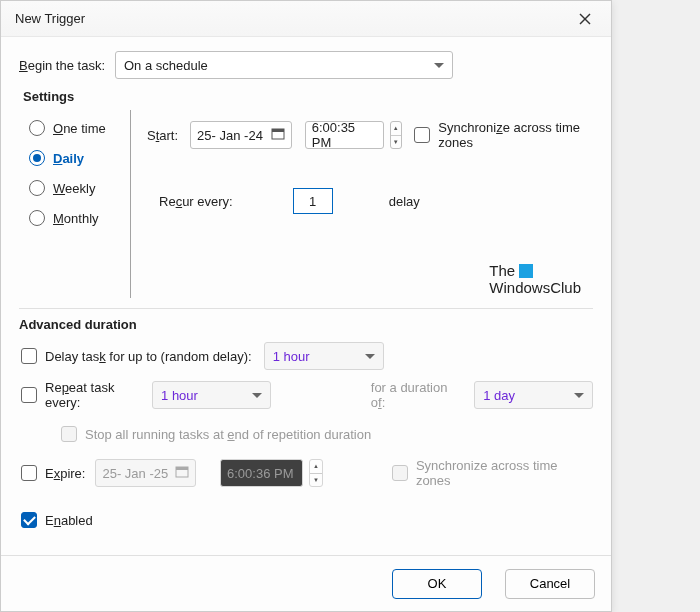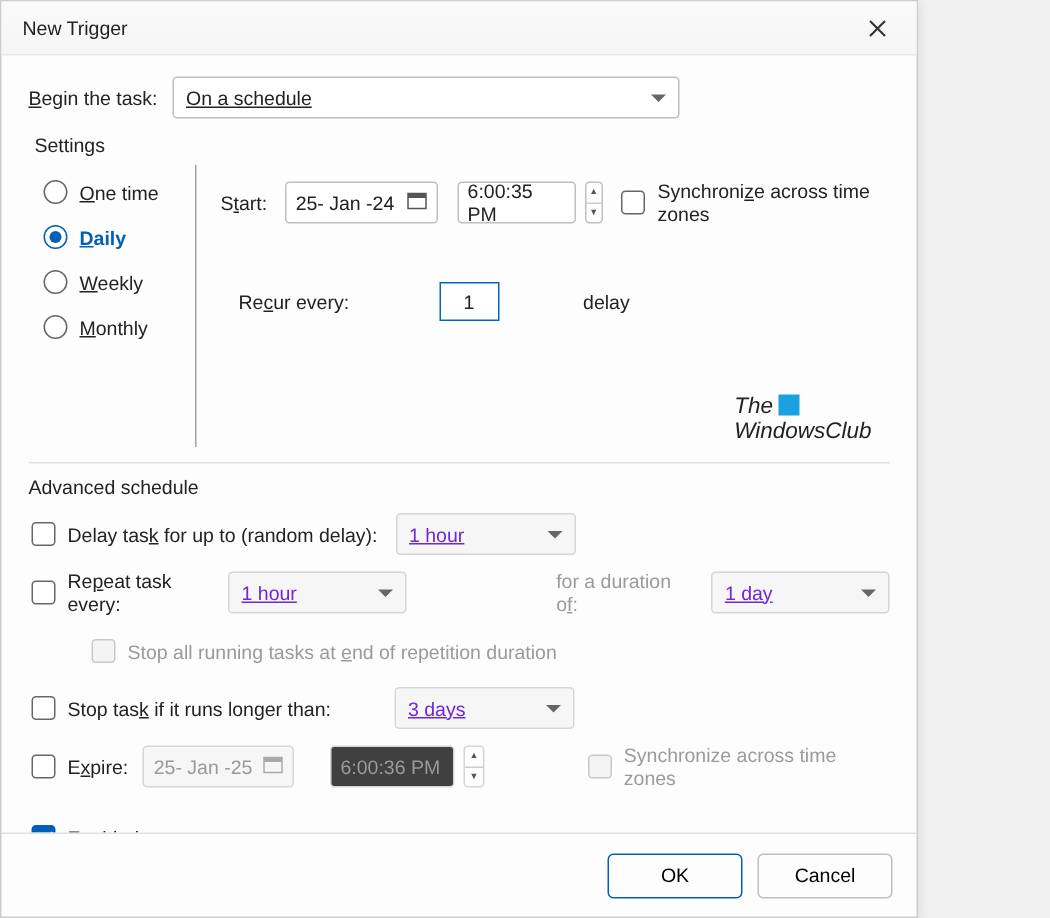--- a/index.html
+++ b/index.html
@@ -26,31 +26,31 @@
   }
   .content { flex: 1; padding: 14px 18px 0 18px; font-size: 13px; color: #222; overflow: hidden; }
 
   .row { display: flex; align-items: center; margin-bottom: 10px; }
   .begin-label { margin-right: 10px; }
   .underline { text-decoration: underline; }
 
   .combo {
     height: 28px; border: 1px solid #bfbfbf; border-radius: 3px;
     background: #fff; display: flex; align-items: center; padding: 0 8px;
-    position: relative; cursor: pointer; text-decoration: underline;
+    position: relative; cursor: pointer;
   }
   .combo.wide { width: 338px; }
   .combo .caret {
     margin-left: auto; width: 0; height: 0;
     border-left: 5px solid transparent;
     border-right: 5px solid transparent;
     border-top: 5px solid #666;
   }
 
-  .section-label { margin: 4px 0 6px 4px; }
+  .section-label { margin: 4px 0 6px 4px; font-weight: bold; }
 
   .settings-area { display: flex; min-height: 188px; }
   .freq-col {
     width: 112px; padding: 10px 0 0 10px;
     border-right: 1px solid #a3a3a3;
   }
   .radio-row { display: flex; align-items: center; margin-bottom: 14px; cursor: pointer; }
   .radio {
     width: 16px; height: 16px; border-radius: 50%;
     border: 1.5px solid #666; margin-right: 8px;
@@ -98,36 +98,36 @@
 
   .recur-row { margin-top: 38px; padding-left: 12px; gap: 48px; }
   .recur-input {
     width: 40px; height: 26px; border: 1px solid #0067c0;
     text-align: center; margin: 0 8px 0 12px; background: #fff;
     display: inline-flex; align-items: center; justify-content: center;
   }
 
   .watermark {
     position: absolute; right: 12px; bottom: 2px;
-    font-size: 15px; color: #222; line-height: 1.1; font-style: italic;
+    font-size: 15px; color: #222; line-height: 1.1;
   }
   .watermark .sq { display: inline-block; width: 14px; height: 14px; background: #1ba1e2; vertical-align: -2px; margin-left: 4px; }
 
   hr.sep { border: none; border-top: 1px solid #e0e0e0; margin: 10px 0 8px; }
 
   .adv-row { display: flex; align-items: center; margin: 10px 0 10px 2px; min-height: 28px; }
   .combo.small { width: 120px; height: 28px; background: #f6f6f6; }
   .combo.disabled { color: #6d28d9; background: #f6f6f6; border-color: #d6d6d6; }
   .disabled-text { color: #9a9a9a; }
   .indented { margin-left: 42px; }
 
   .footer {
     height: 56px; border-top: 1px solid #e0e0e0;
     display: flex; align-items: center; justify-content: flex-end;
-    padding: 0 16px; gap: 10px;
+    padding: 0 16px; gap: 23px;
   }
   .btn {
     width: 90px; height: 30px;
     border: 1px solid #bfbfbf; border-radius: 4px;
     background: #fdfdfd;
     display: flex; align-items: center; justify-content: center;
     cursor: pointer; font-size: 13px;
   }
   .btn.primary { border-color: #005fb8; border-width: 1.5px; }
 </style>
@@ -215,21 +215,21 @@
 
         <div class="watermark">
           <span>The</span><span class="sq"></span><br>
           <span>WindowsClub</span>
         </div>
       </div>
     </div>
 
     <hr class="sep">
 
-    <div class="section-label" style="margin-left:0">Advanced schedule</div>
+    <div class="section-label" style="margin-left:0">Advanced duration</div>
 
     <div class="adv-row">
       <div class="checkbox"></div>
       <span style="margin-right:12px">Delay tas<span class="underline">k</span> for up to (random delay):</span>
       <div class="combo small disabled">
         <span>1 hour</span>
         <div class="caret"></div>
       </div>
     </div>
 
@@ -245,28 +245,20 @@
         <span>1 day</span>
         <div class="caret"></div>
       </div>
     </div>
 
     <div class="adv-row indented">
       <div class="checkbox disabled"></div>
       <span class="disabled-text">Stop all running tasks at <span class="underline">e</span>nd of repetition duration</span>
     </div>
 
-    <div class="adv-row">
-      <div class="checkbox"></div>
-      <span style="margin-right:auto">Stop tas<span class="underline">k</span> if it runs longer than:</span>
-      <div class="combo small disabled" style="margin-right:210px">
-        <span>3 days</span>
-        <div class="caret"></div>
-      </div>
-    </div>
 
     <div class="adv-row">
       <div class="checkbox"></div>
       <span style="margin-right:10px">E<span class="underline">x</span>pire:</span>
       <div class="input-box date-input disabled" style="background:#f6f6f6;border-color:#d6d6d6;color:#9a9a9a;width:102px">
         <span>25- Jan -25</span>
         <span style="margin-left:auto" class="date-spin">
           <svg viewBox="0 0 14 14">
               <rect x="1" y="2" width="12" height="10" fill="none" stroke="#aaa"></rect>
               <rect x="1" y="2" width="12" height="3" fill="#aaa"></rect>

